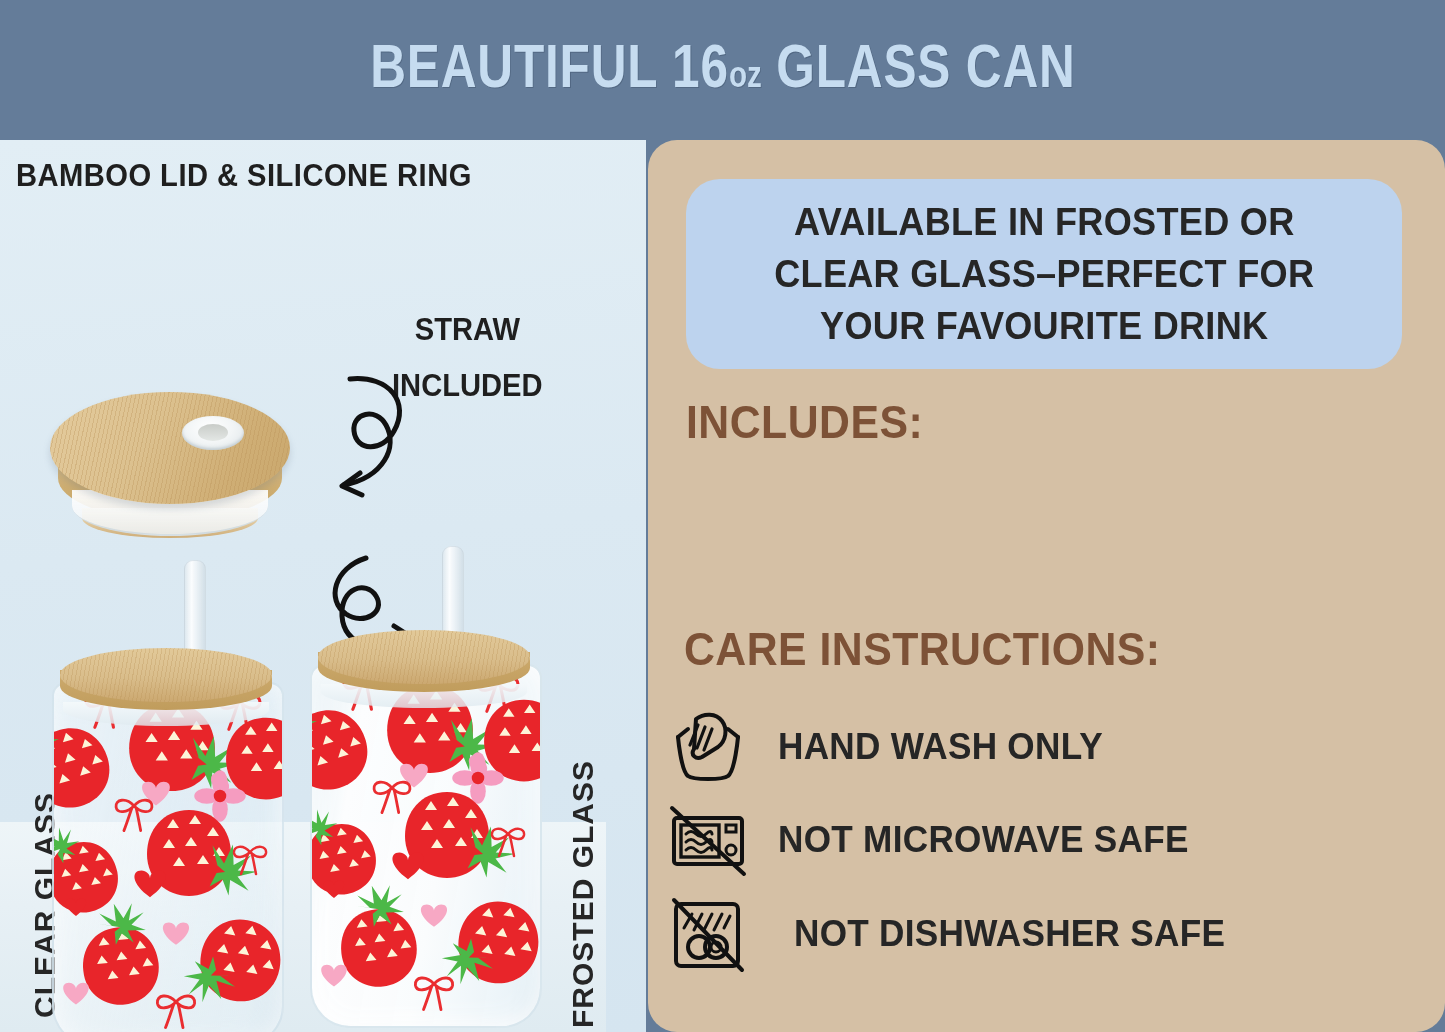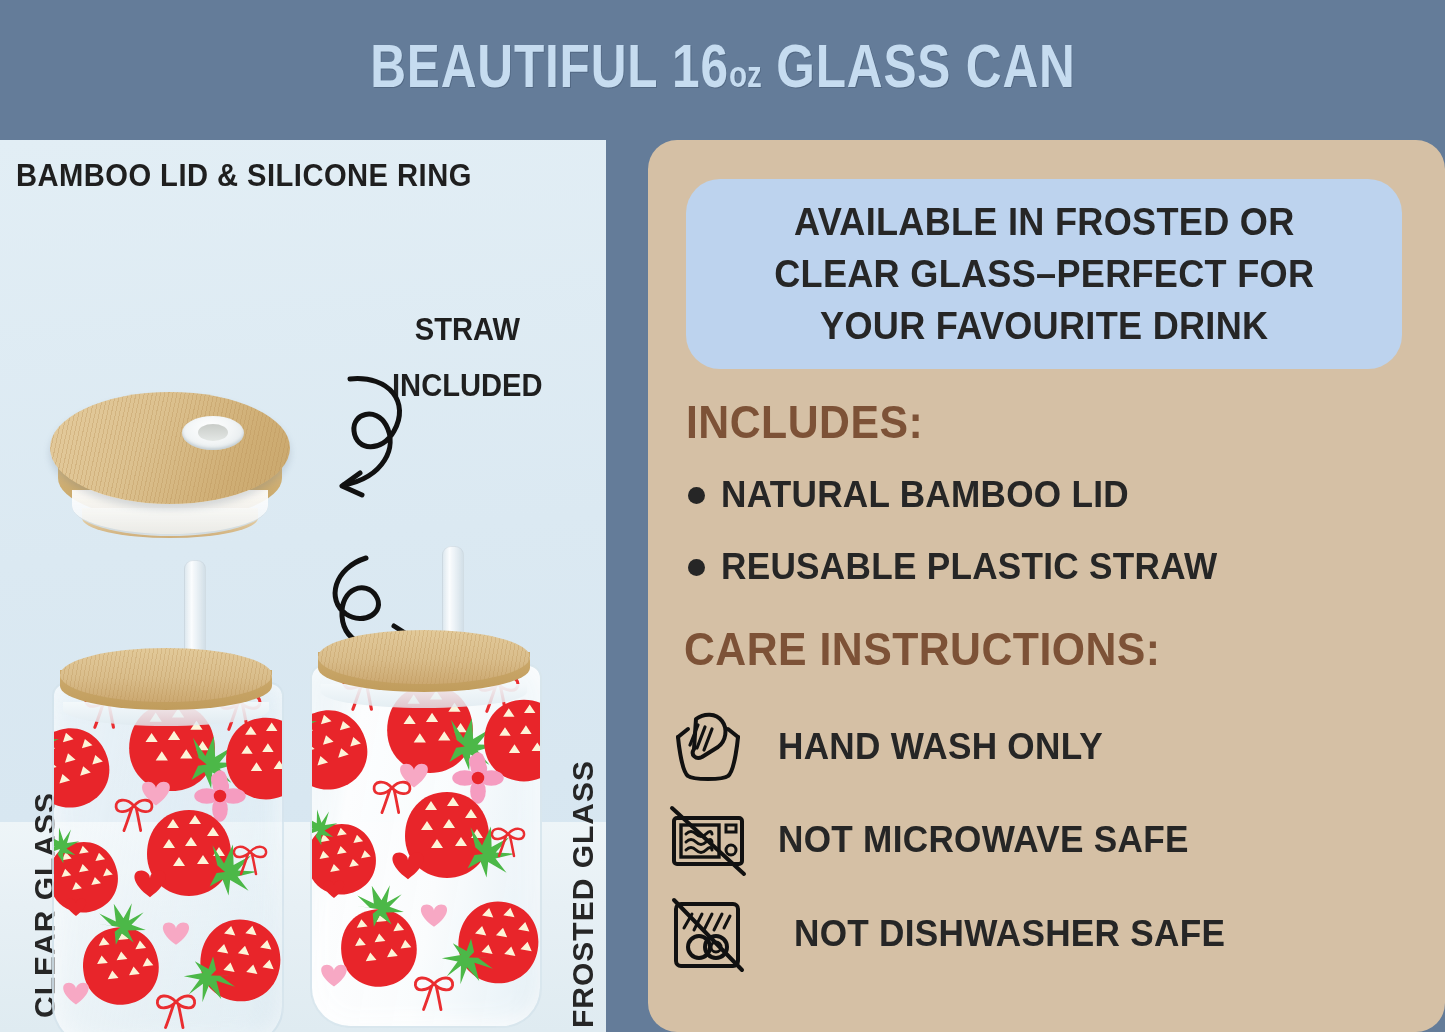--- a/index.html
+++ b/index.html
@@ -27,20 +27,21 @@
     white-space:nowrap;
     text-shadow:1px 1px 0 rgba(60,80,105,.45);
   }
   .header-title .oz{font-size:37px;letter-spacing:0px;}
 
   
   .left-panel{
     position:absolute;left:0;top:140px;width:606px;height:892px;
     background:linear-gradient(175deg,#e2eef5 0%,#dbe9f2 45%,#d5e5f0 100%);
     overflow:hidden;
+    padding-left:40px;
   }
   .left-panel .tabletop{
     position:absolute;left:0;bottom:0;width:606px;height:210px;
     background:linear-gradient(180deg,#eef5f8 0%,#e7f0f5 40%,#dfebf1 100%);
   }
 
   .lbl-bamboo{
     position:absolute;left:16px;top:18px;width:590px;
     color:#1f1f1f;font-size:31px;font-weight:bold;
     letter-spacing:.5px;transform:scaleX(.94);transform-origin:left top;
@@ -448,28 +449,20 @@
     <div class="callout">
       <div class="callout-text">
         <div>AVAILABLE IN FROSTED OR</div>
         <div>CLEAR GLASS–PERFECT FOR</div>
         <div>YOUR FAVOURITE DRINK</div>
       </div>
     </div>
 
     <div class="sec-head includes">INCLUDES:</div>
 
-    <div class="bullet-row b1">
-      <span class="dot"></span>
-      <span class="txt">NATURAL BAMBOO LID</span>
-    </div>
-    <div class="bullet-row b2">
-      <span class="dot"></span>
-      <span class="txt">REUSABLE PLASTIC STRAW</span>
-    </div>
 
     <div class="sec-head care">CARE INSTRUCTIONS:</div>
 
     <div class="care-row c1">
       <span class="care-icon">
         <svg width="84" height="84" viewBox="0 0 84 84">
           <path d="M12 32 C12 32 15 66 22 71 C27 75 57 75 62 71 C69 66 72 32 72 32" fill="none" stroke="#111" stroke-width="4" stroke-linecap="round" stroke-linejoin="round"></path>
           <path d="M12 32 L22 24 M72 32 L62 24" fill="none" stroke="#111" stroke-width="4" stroke-linecap="round"></path>
           <path d="M30 14 C38 8 50 8 56 16 C62 24 60 36 52 42 L36 52 C30 55 24 50 28 44 Z" fill="none" stroke="#111" stroke-width="4" stroke-linejoin="round"></path>
           <path d="M32 20 L24 40 M39 22 L31 43 M46 24 L38 45" fill="none" stroke="#111" stroke-width="3.2" stroke-linecap="round"></path>

